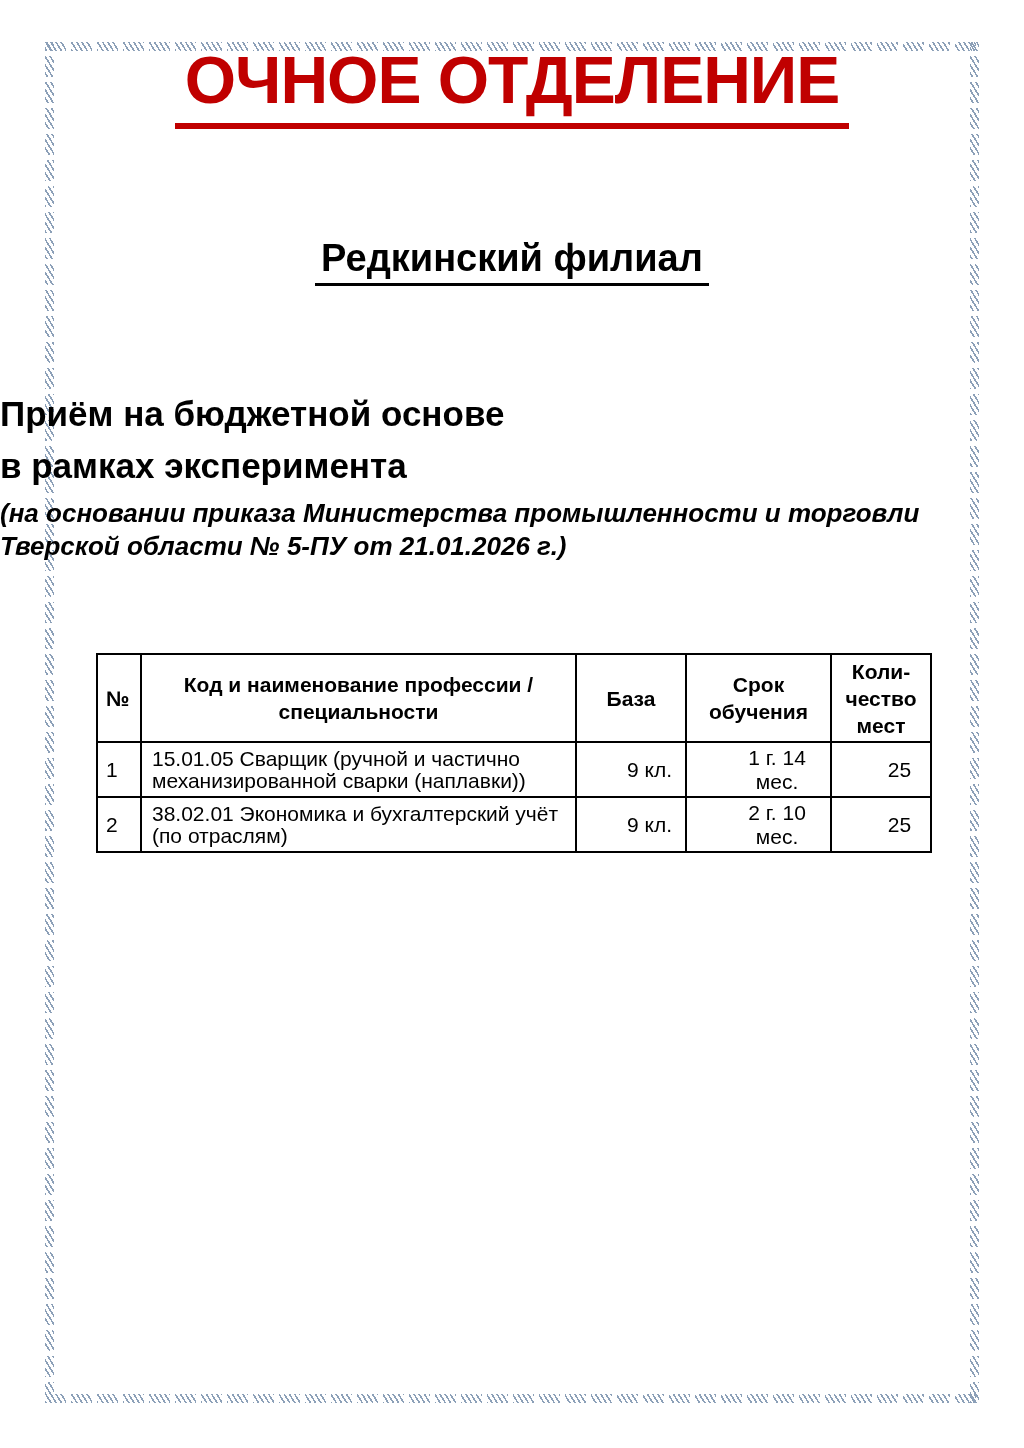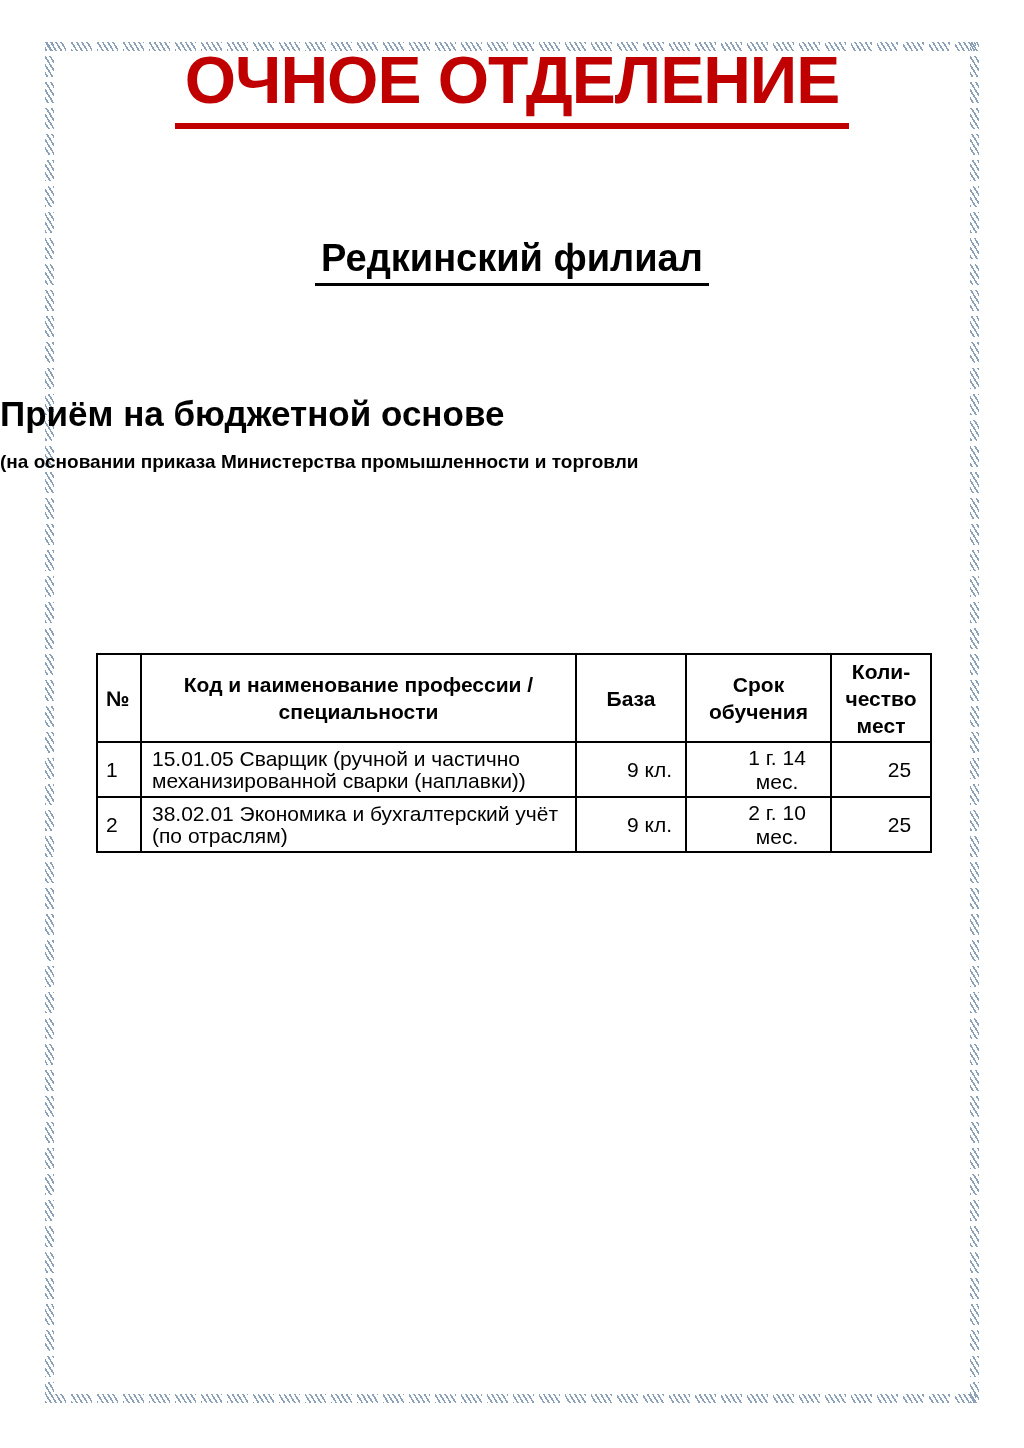--- a/index.html
+++ b/index.html
@@ -92,24 +92,25 @@
   .heading-line {
     font-size: 35px;
     font-weight: bold;
     line-height: 52px;
     color: #000000;
   }
   .note-block {
     margin-top: 5px;
   }
   .note-line {
-    font-size: 19px;
+    font-size: 26px;
     font-weight: bold;
     line-height: 33px;
     color: #000000;
+    font-style: italic;
   }
 
   
   .admission-table {
     position: absolute;
     top: 653px;
     left: 96px;
     width: 834px;
     border-collapse: collapse;
     table-layout: fixed;
@@ -162,22 +163,24 @@
   <div class="title-wrap">
     <h1 class="doc-title">ОЧНОЕ ОТДЕЛЕНИЕ</h1>
   </div>
 
   <div class="subtitle-wrap">
     <h2 class="doc-subtitle">Редкинский филиал</h2>
   </div>
 
   <div class="heading-block">
     <div class="heading-line">Приём на бюджетной основе</div>
+    <div class="heading-line">в рамках эксперимента</div>
     <div class="note-block">
       <div class="note-line">(на основании приказа Министерства промышленности и торговли</div>
+      <div class="note-line">Тверской области № 5-ПУ от 21.01.2026 г.)</div>
     </div>
   </div>
 
   <table class="admission-table">
     <colgroup>
       <col style="width:44px">
       <col style="width:435px">
       <col style="width:110px">
       <col style="width:145px">
       <col style="width:100px">

